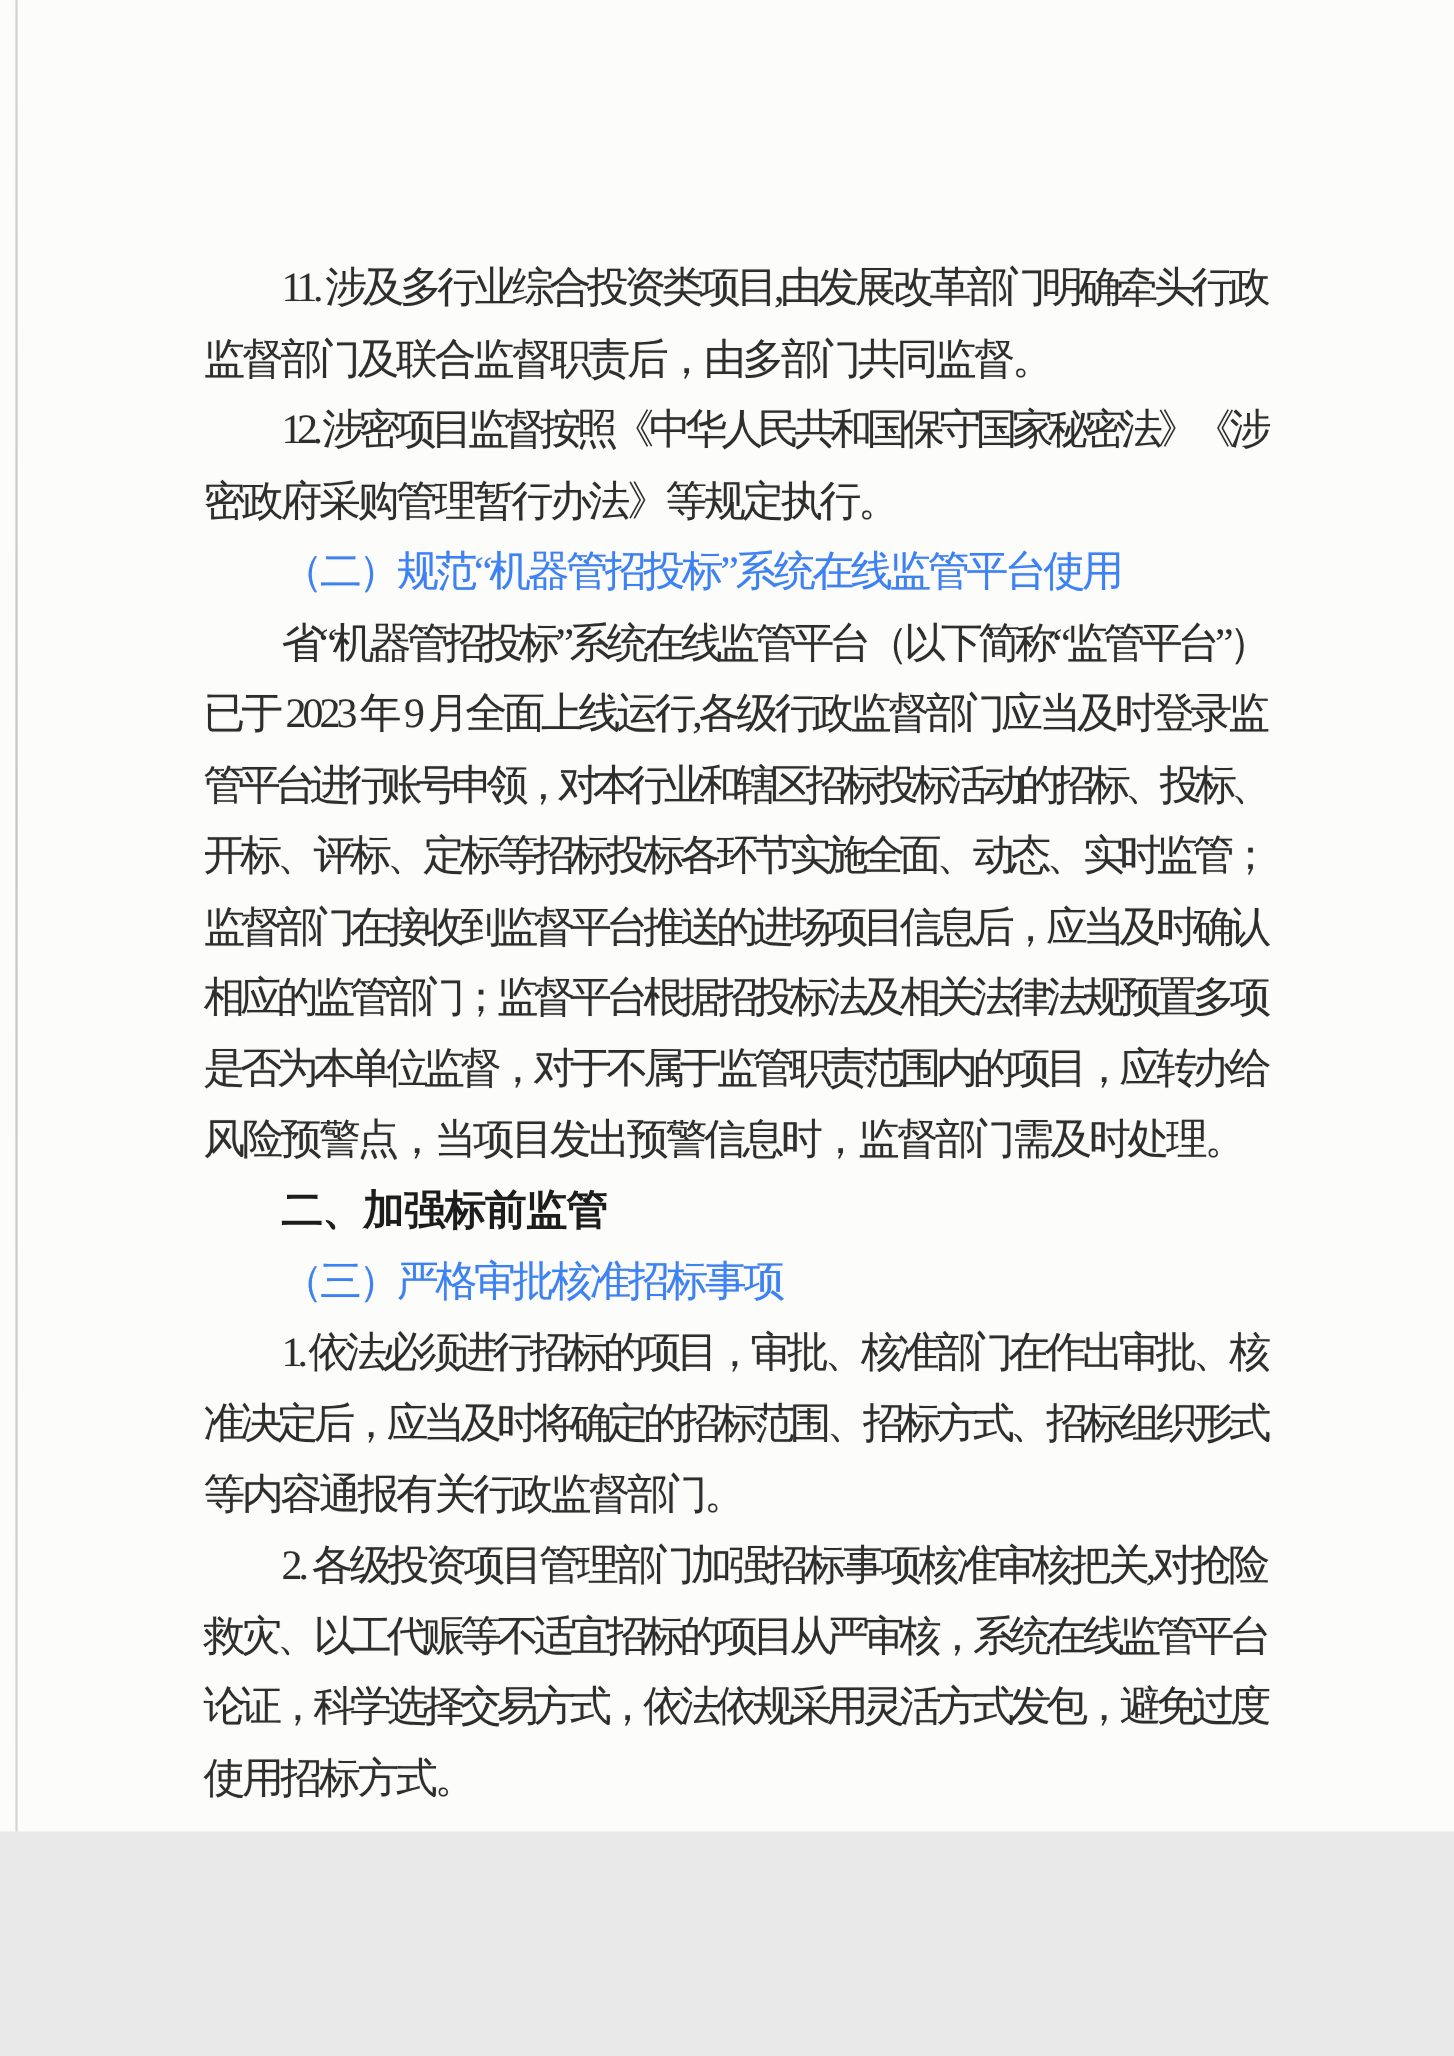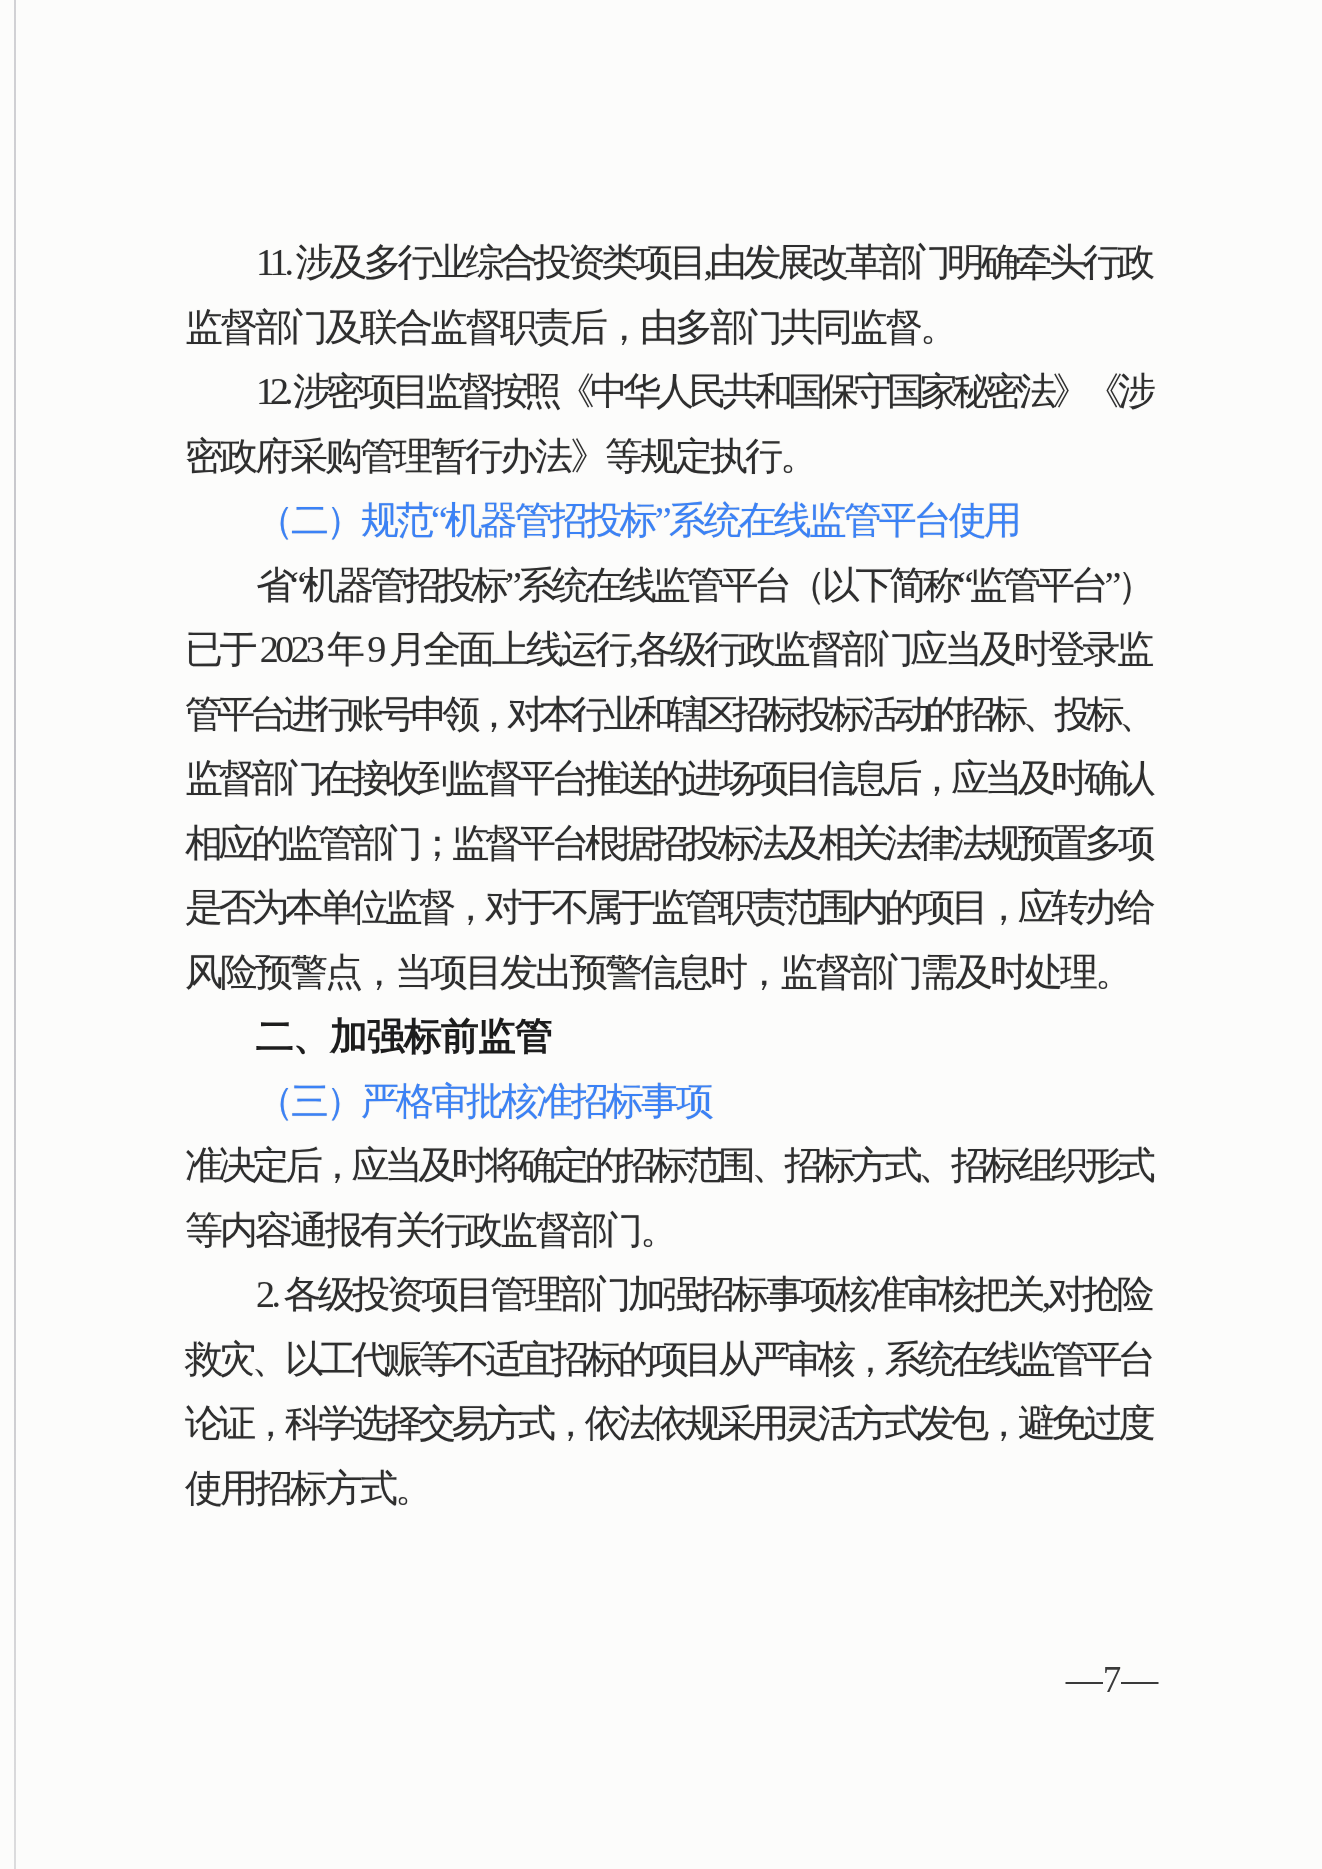--- a/index.html
+++ b/index.html
@@ -3,21 +3,21 @@
 <meta charset="utf-8">
 <style>
   html,body{margin:0;padding:0;}
   body{
     width:1322px;height:1869px;
     background:#e9e9e9;
     font-family:"Liberation Serif","DejaVu Serif",serif;
   }
   .page{
     position:relative;
-    width:1322px;height:1869px;
+    width:1322px;height:1665px;
     background:#fcfcfb;
     overflow:hidden;
   }
   
   .scan-edge{
     position:absolute;
     left:14px;top:0;
     width:2px;height:1869px;
     background:linear-gradient(180deg,#cacace 0%,#b9b9bf 40%,#c6c6ca 75%,#d6d6d8 100%);
     opacity:.85;
@@ -69,29 +69,31 @@
     <div class="ln">监督部门及联合监督职责后，由多部门共同监督。</div>
 
     <div class="ln ind jfy" style="letter-spacing: -5px;">12. 涉密项目监督按照《中华人民共和国保守国家秘密法》《涉</div>
     <div class="ln">密政府采购管理暂行办法》等规定执行。</div>
 
     <div class="ln ind h-kai">（二）规范“机器管招投标”系统在线监管平台使用</div>
 
     <div class="ln ind jfy" style="letter-spacing: -4.22306px;">省“机器管招投标”系统在线监管平台（以下简称“监管平台”）</div>
     <div class="ln jfy" style="letter-spacing: -3.61429px;">已于 2023 年 9 月全面上线运行,各级行政监督部门应当及时登录监</div>
     <div class="ln jfy" style="letter-spacing: -5.8px;">管平台进行账号申领，对本行业和辖区招标投标活动的招标、投标、</div>
+    <div class="ln jfy" style="letter-spacing: -4.68966px;">开标、评标、定标等招标投标各环节实施全面、动态、实时监管；</div>
     <div class="ln jfy" style="letter-spacing: -4.68966px;">监督部门在接收到监督平台推送的进场项目信息后，应当及时确认</div>
     <div class="ln jfy" style="letter-spacing: -4.68966px;">相应的监管部门；监督平台根据招投标法及相关法律法规预置多项</div>
     <div class="ln jfy" style="letter-spacing: -4.68966px;">是否为本单位监督，对于不属于监管职责范围内的项目，应转办给</div>
     <div class="ln">风险预警点，当项目发出预警信息时，监督部门需及时处理。</div>
 
     <div class="ln ind h-bold">二、加强标前监管</div>
 
     <div class="ln ind h-kai">（三）严格审批核准招标事项</div>
 
+    <div class="ln ind jfy" style="letter-spacing: -4.51724px;">1. 依法必须进行招标的项目，审批、核准部门在作出审批、核</div>
     <div class="ln jfy" style="letter-spacing: -4.68966px;">准决定后，应当及时将确定的招标范围、招标方式、招标组织形式</div>
     <div class="ln">等内容通报有关行政监督部门。</div>
 
     <div class="ln ind jfy" style="letter-spacing: -3.53448px;">2. 各级投资项目管理部门加强招标事项核准审核把关,对抢险</div>
     <div class="ln jfy" style="letter-spacing: -4.68966px;">救灾、以工代赈等不适宜招标的项目从严审核，系统在线监管平台</div>
     <div class="ln jfy" style="letter-spacing: -4.68966px;">论证，科学选择交易方式，依法依规采用灵活方式发包，避免过度</div>
     <div class="ln">使用招标方式。</div>
   </div>
 
   <div class="pageno">—7—</div>

